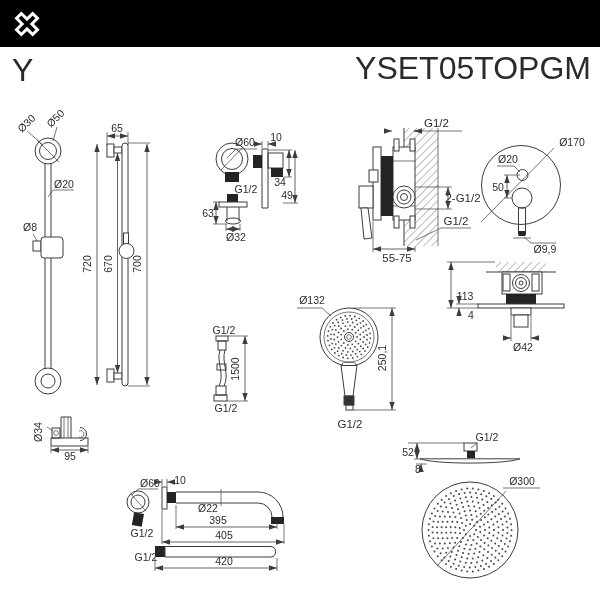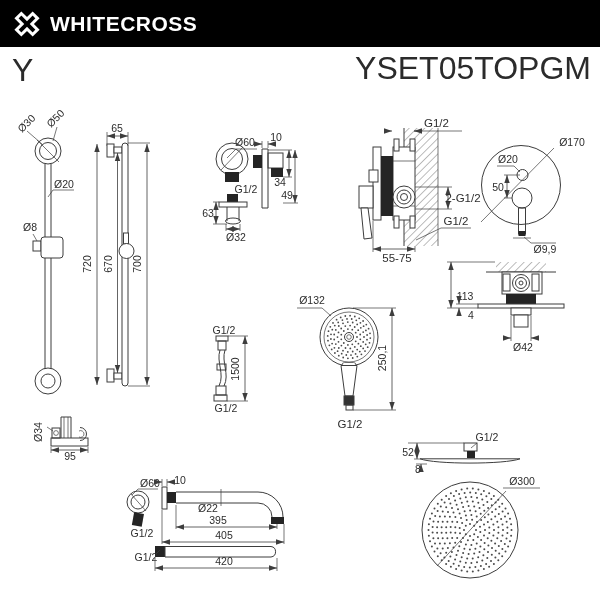--- a/index.html
+++ b/index.html
@@ -22,21 +22,20 @@
 </style>
 </head>
 <body>
 
 <div class="page">
 
   <header>
     <svg width="32" height="32" viewBox="0 0 28 28">
       <path d="M11,4 h6 v7 h7 v6 h-7 v7 h-6 v-7 h-7 v-6 h7 z" transform="rotate(45 14 14)" fill="none" stroke="#fff" stroke-width="2.6"></path>
     </svg>
-    <span class="brand">WHITECROSS</span>
   </header>
 
   <span class="series">Y</span>
   <span class="model">YSET05TOPGM</span>
 
   <svg class="draw" width="600" height="600" viewBox="0 0 600 600">
     <defs>
       <marker id="ar" viewBox="0 0 10 8" refX="9.5" refY="4" markerWidth="9" markerHeight="7" orient="auto-start-reverse" markerUnits="userSpaceOnUse">
         <path d="M0,0.8 L9.5,4 L0,7.2 Z" fill="#3d3d3d"></path>
       </marker>

